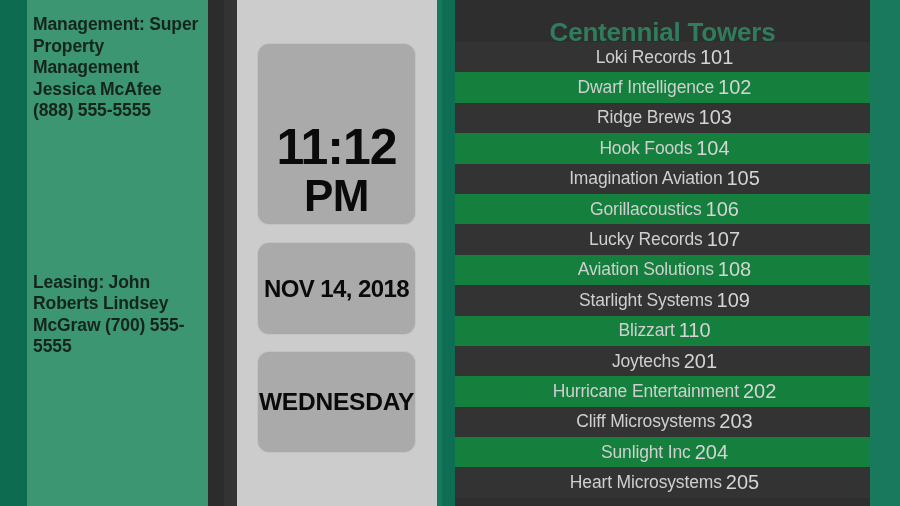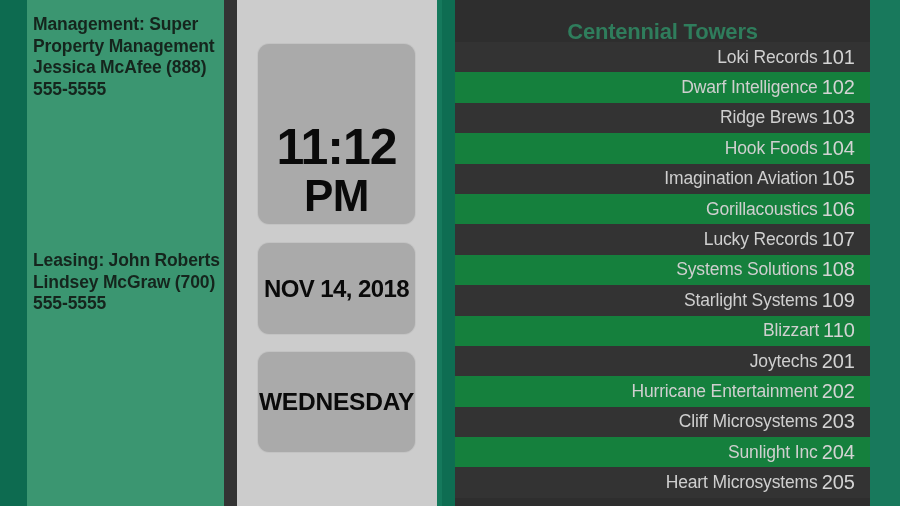--- a/index.html
+++ b/index.html
@@ -30,21 +30,21 @@
     left: 0;
     top: 0;
     width: 27px;
     height: 506px;
     background: #0d6b50;
   }
   .left-panel {
     position: absolute;
     left: 27px;
     top: 0;
-    width: 197px;
+    width: 181px;
     height: 506px;
     background: #3b9671;
     box-sizing: border-box;
     padding: 14px 4px 0 6px;
   }
   .contact-block {
     color: #15251d;
     font-size: 17.5px;
     line-height: 1.23;
     font-weight: 700;
@@ -155,32 +155,32 @@
   }
   .directory-header {
     height: 42px;
     display: flex;
     align-items: center;
     justify-content: center;
     background: #2e2e2e;
   }
   .directory-title {
     color: #2f7d5c;
-    font-size: 22px;
+    font-size: 26px;
     font-weight: 700;
     letter-spacing: -0.2px;
     margin-top: 22px;
   }
   .directory-list {
     position: relative;
   }
   .dir-row {
     display: flex;
     align-items: center;
-    justify-content: flex-end;
+    justify-content: center;
     height: 30.4px;
     padding: 0 15px 0 19px;
     box-sizing: border-box;
     background: #333333;
   }
   .dir-row.alt {
     background: #15803d;
   }
   .dir-name {
     color: #cfcfcf;
@@ -265,21 +265,21 @@
         </div>
         <div class="dir-row alt">
           <span class="dir-name">Gorillacoustics</span>
           <span class="dir-suite">106</span>
         </div>
         <div class="dir-row">
           <span class="dir-name">Lucky Records</span>
           <span class="dir-suite">107</span>
         </div>
         <div class="dir-row alt">
-          <span class="dir-name">Systems Solutions</span>
+          <span class="dir-name">Aviation Solutions</span>
           <span class="dir-suite">108</span>
         </div>
         <div class="dir-row">
           <span class="dir-name">Starlight Systems</span>
           <span class="dir-suite">109</span>
         </div>
         <div class="dir-row alt">
           <span class="dir-name">Blizzart</span>
           <span class="dir-suite">110</span>
         </div>

